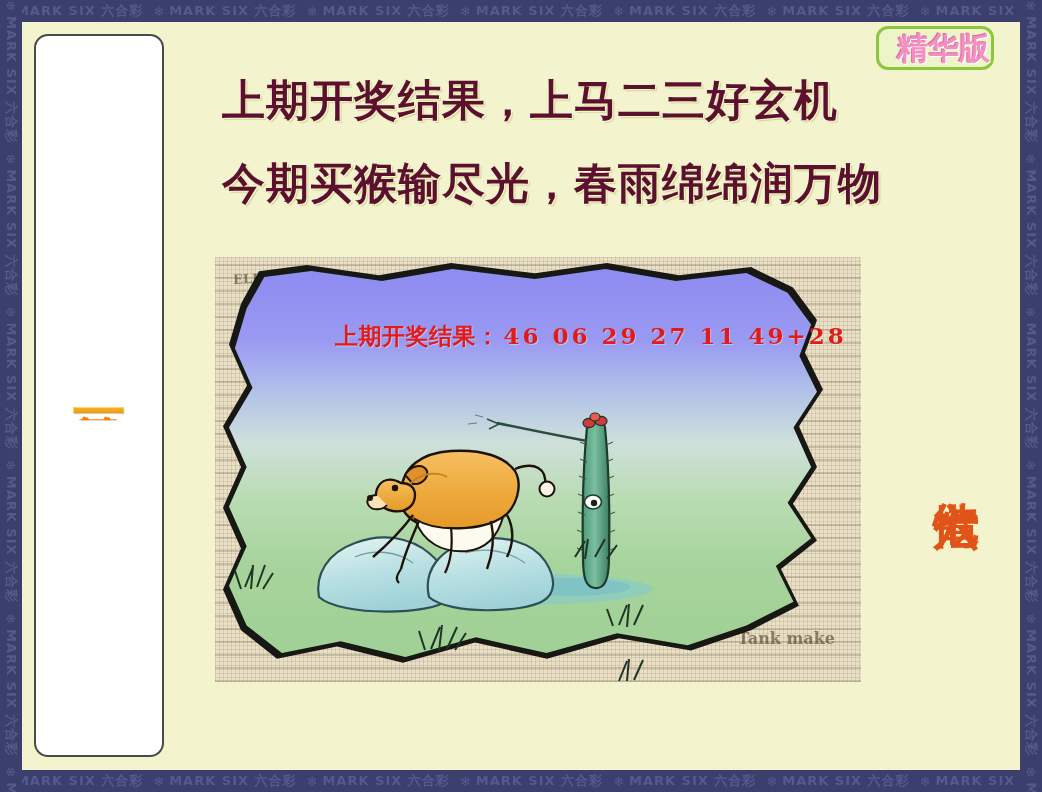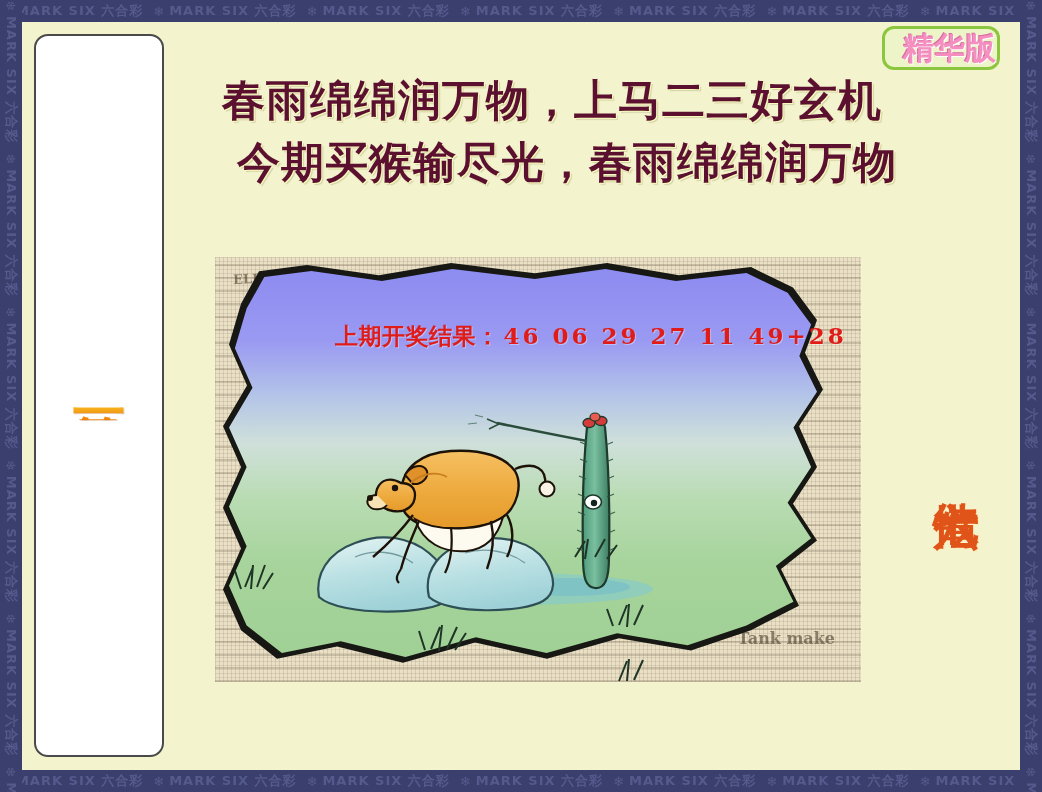--- a/index.html
+++ b/index.html
@@ -61,21 +61,21 @@
     left: 22px;
     top: 22px;
     width: 998px;
     height: 748px;
     background: #f3f3cd;
   }
 
   
   #edition-badge {
     position: absolute;
-    right: 20px;
+    right: 26px;
     top: 4px;
     width: 118px;
     height: 44px;
     border: 3px solid #8cc63f;
     border-radius: 12px;
     background: #edf5c8;
     display: flex;
     align-items: center;
     justify-content: center;
     box-sizing: border-box;
@@ -139,21 +139,21 @@
     font-family: "DejaVu Serif", "Liberation Serif", serif;
     font-size: 43px;
     font-weight: bold;
     color: #5b1030;
     letter-spacing: 1px;
     line-height: 1.25;
     white-space: nowrap;
     text-shadow: 1px 1px 0 rgba(255,255,190,.9),
                  2px 2px 1px rgba(120,110,60,.25);
   }
-  #couplet .line + .line { margin-top: 8px; text-align: center; }
+  #couplet .line + .line { margin-top: 29px; }
 
   
   #right-phrase {
     position: absolute;
     right: 24px;
     top: 430px;
     width: 80px;
     text-align: center;
   }
   #right-phrase .vtext {
@@ -264,21 +264,21 @@
 
     <div id="edition-badge">
       <span class="badge-text">精华版</span>
     </div>
 
     <div id="title-panel">
       <span class="vtext">第零四一期金牌四句输尽光</span>
     </div>
 
     <div id="couplet">
-      <div class="line">春雨绵绵润万物，上马二三好玄机</div>
+      <div class="line">上期开奖结果，上马二三好玄机</div>
       <div class="line">今期买猴输尽光，春雨绵绵润万物</div>
     </div>
 
     <div id="right-phrase">
       <span class="vtext">七情六欲</span>
     </div>
 
     <div id="illustration">
       <div class="paper"></div>
 

